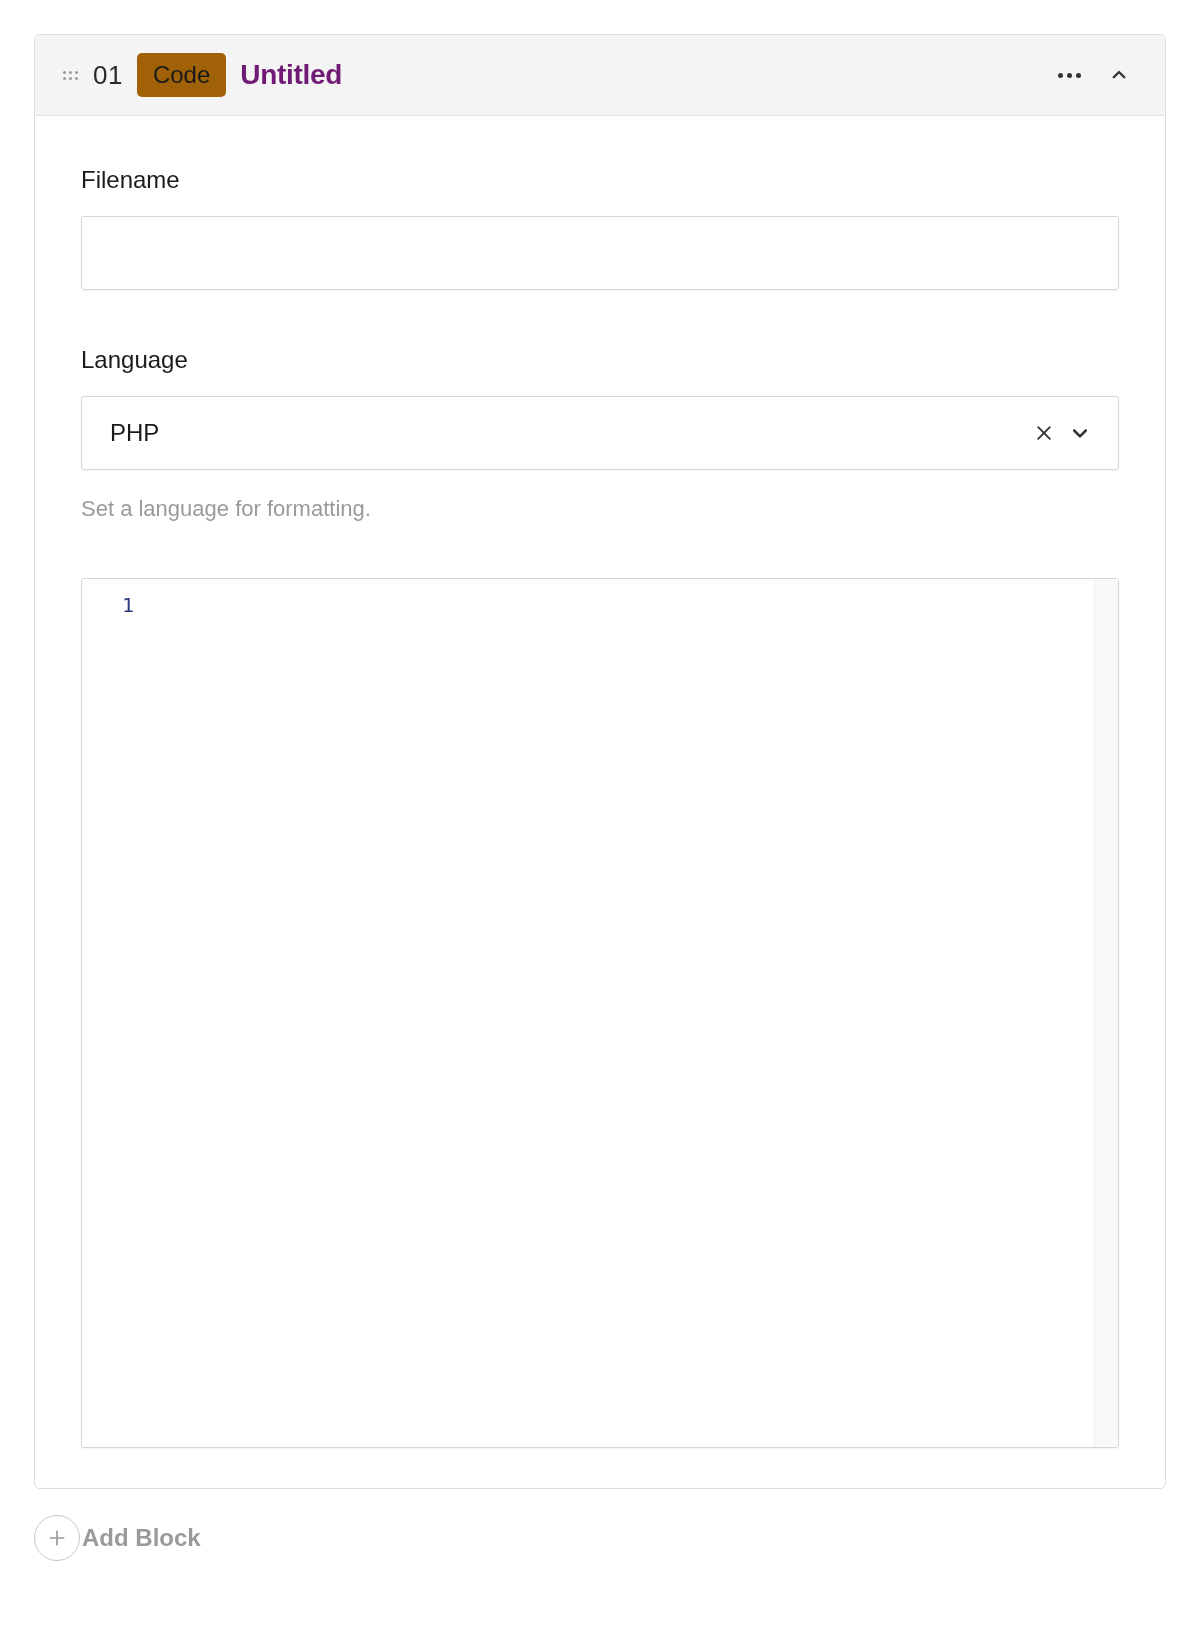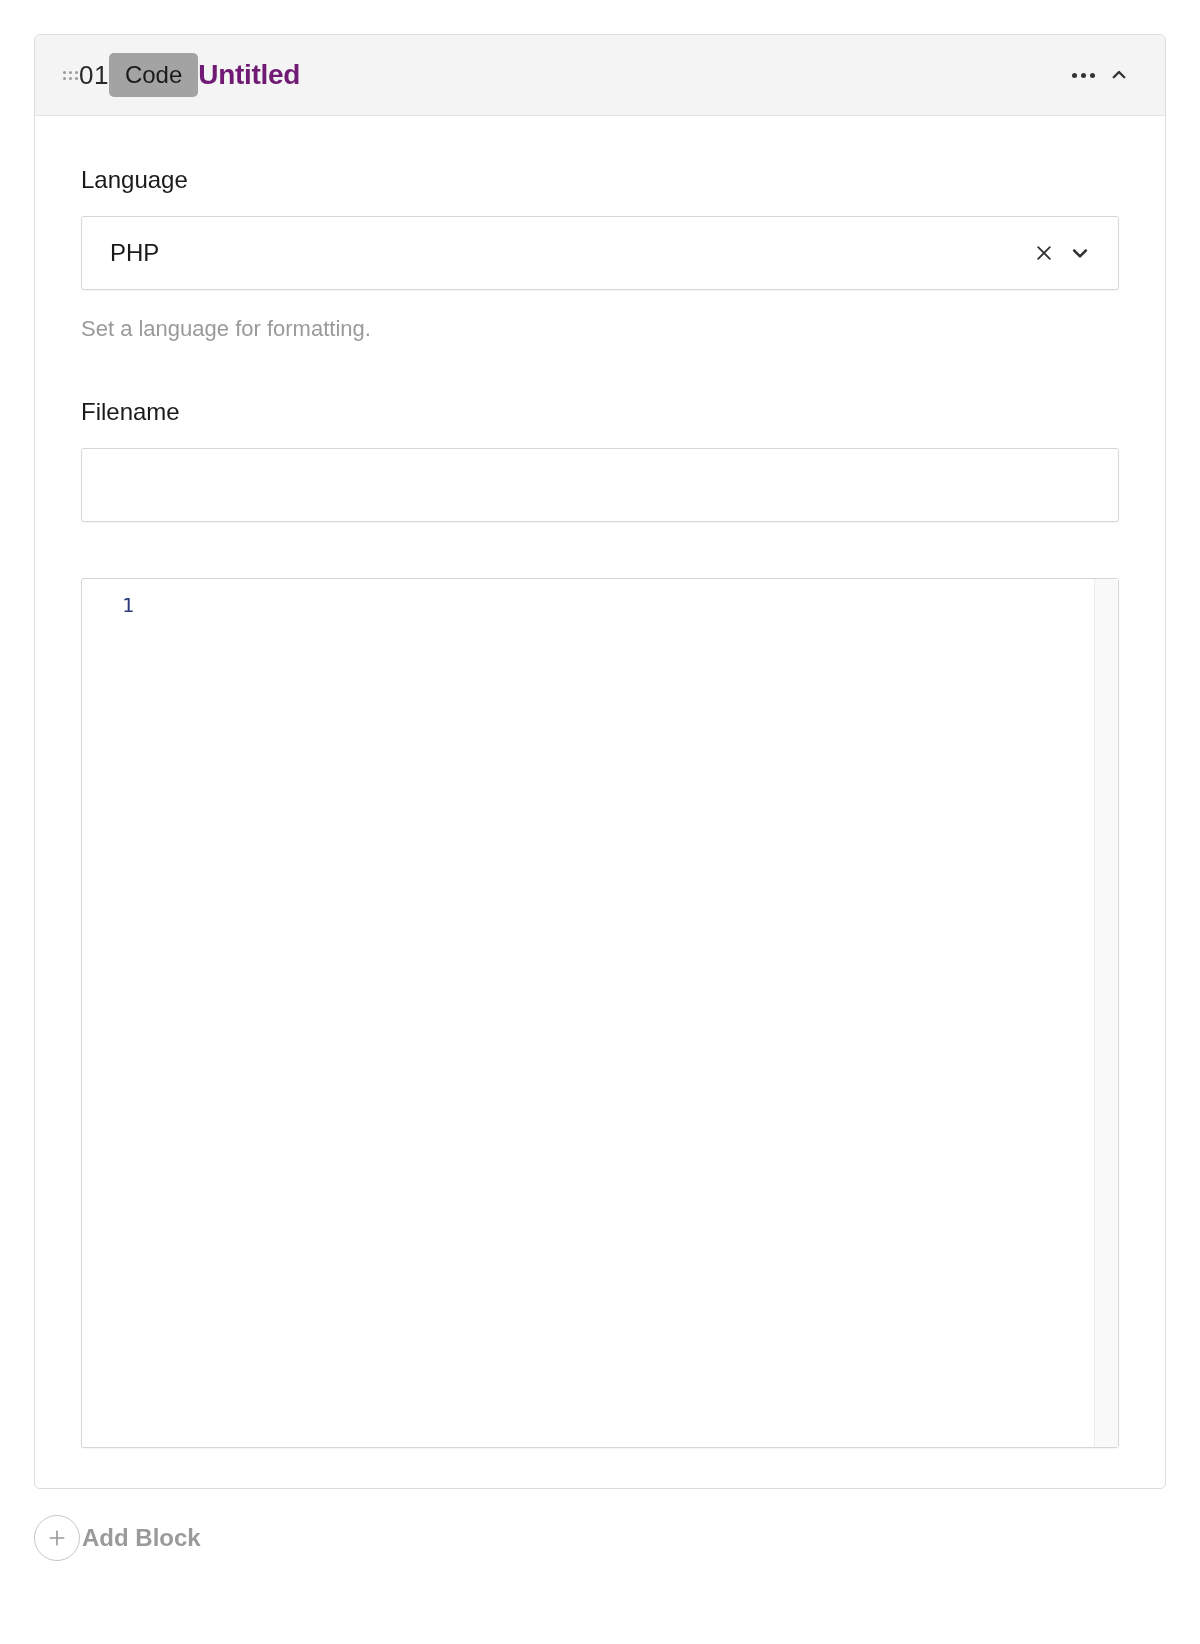--- a/index.html
+++ b/index.html
@@ -17,20 +17,21 @@
     border-radius: 6px;
     overflow: hidden;
     background: #fff;
   }
 
   .block-header {
     background: #f4f4f4;
     display: flex;
     align-items: center;
     padding: 18px 28px;
+    gap: 14px;
     border-bottom: 1px solid #e5e5e5;
   }
 
   .drag-handle {
     width: 16px;
     height: 20px;
     display: flex;
     flex-wrap: wrap;
     gap: 3px;
     align-content: center;
@@ -44,21 +45,21 @@
   }
 
   .block-number {
     font-size: 26px;
     font-weight: 500;
     color: #2a2a2a;
     letter-spacing: 0.5px;
   }
 
   .block-type-chip {
-    background: #a3a3a3;
+    background: #a16207;
     border-radius: 5px;
     padding: 8px 16px;
     font-size: 24px;
     font-weight: 500;
     color: #1a1a1a;
   }
 
   .block-title {
     font-size: 28px;
     font-weight: 600;
@@ -236,45 +237,45 @@
       </div>
     </div>
     <div class="header-action">
       <svg class="chev-up" viewBox="0 0 24 24" fill="none" stroke="currentColor" stroke-width="3.2" stroke-linecap="round" stroke-linejoin="round">
         <polyline points="5 15 12 8 19 15"></polyline>
       </svg>
     </div>
   </div>
 
   <div class="block-body">
+
+    <div class="field">
+      <label class="field-label">Filename</label>
+      <input type="text" class="text-input" value="" style="">
+    </div>
 
     <div class="field">
       <label class="field-label">Language</label>
       <div class="select-wrap">
         <div class="select-value">PHP</div>
         <div class="select-clear">
           <svg width="20" height="20" viewBox="0 0 24 24" fill="none" stroke="currentColor" stroke-width="2.2" stroke-linecap="round">
             <line x1="5" y1="5" x2="19" y2="19"></line>
             <line x1="19" y1="5" x2="5" y2="19"></line>
           </svg>
         </div>
         <div class="select-caret">
           <svg width="20" height="20" viewBox="0 0 24 24" fill="none" stroke="currentColor" stroke-width="3" stroke-linecap="round" stroke-linejoin="round">
             <polyline points="5 9 12 16 19 9"></polyline>
           </svg>
         </div>
       </div>
       <div class="field-help">Set a language for formatting.</div>
     </div>
 
-    <div class="field">
-      <label class="field-label">Filename</label>
-      <input type="text" class="text-input" value="" style="">
-    </div>
-
     <div class="field" style="margin-bottom:0;">
       <div class="code-editor">
         <div class="gutter">
           <div>1</div>
         </div>
         <div class="code-area"></div>
         <div class="code-scroll"></div>
       </div>
     </div>
 

